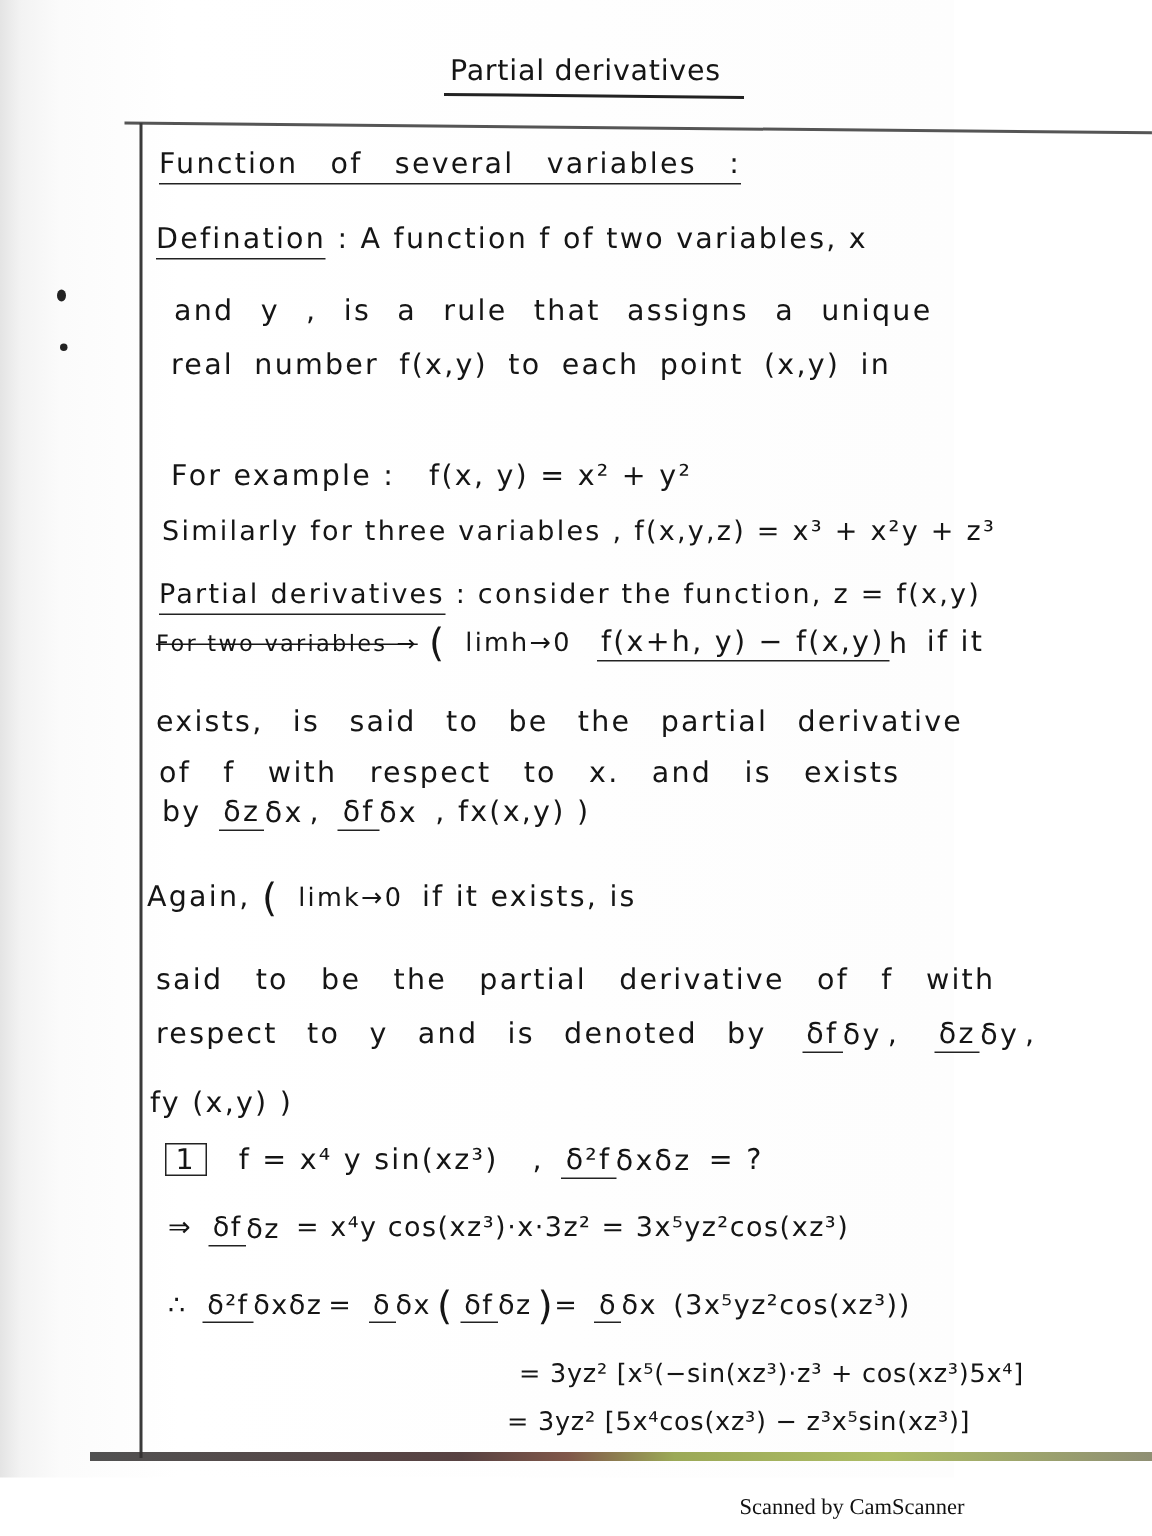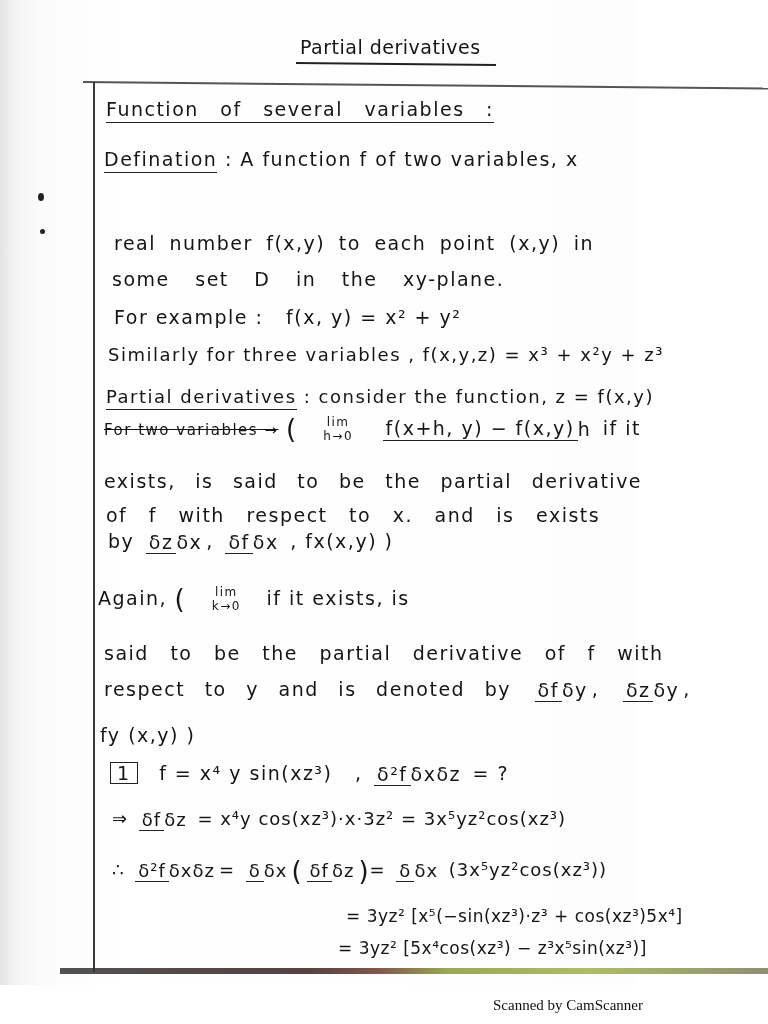--- a/index.html
+++ b/index.html
@@ -26,21 +26,21 @@
     opacity:.85;
   }
   .hw { position:absolute; font-family:"DejaVu Sans", sans-serif; font-size:19px; letter-spacing:1.5px; white-space:nowrap; color:#151515; }
   .title { position:absolute; left:300px; top:36px; font-size:19px; letter-spacing:.5px; }
   .title-underline { position:absolute; left:296px; top:63px; width:200px; height:1.6px; background:#222; transform:rotate(.6deg); }
   .u { border-bottom:1.5px solid #222; padding-bottom:2px; }
   .strike { text-decoration:line-through; font-size:15px; }
   .frac { display:inline-flex; flex-direction:row; align-items:center; vertical-align:middle; margin:0 4px; }
   .frac .num { border-bottom:1.4px solid #222; padding:0 3px; line-height:1.2; }
   .frac .den { line-height:1.2; }
-  .lim { display:inline-flex; flex-direction:column; align-items:center; vertical-align:middle; font-size:12px; line-height:1.2; margin:0 18px; }
+  .lim { display:inline-flex; flex-direction:row; align-items:center; vertical-align:middle; font-size:17px; line-height:1.2; margin:0 5px; }
   .num-box { display:inline-block; border:1.6px solid #222; padding:0 6px; line-height:20px; margin-right:14px; }
   .bracket { font-size:26px; vertical-align:middle; }
   .footer {
     position:absolute; left:493px; top:997px; font-family:"Liberation Serif", serif;
     font-size:15px; color:#111;
   }
   .smudge { position:absolute; width:6px; height:8px; background:#222; border-radius:50%; }
 </style>
 </head>
 <body>
@@ -55,22 +55,22 @@
   <div class="title-underline"></div>
 
   <div class="hw" style="left:104px;top:148px;">
     <span class="u">Defination</span>
     <span>: A function f of two variables, x</span>
   </div>
 
   <div class="hw" style="left:106px;top:98px;font-size:19px;word-spacing:14px;">
     <span class="u">Function of several variables :</span>
   </div>
+  <div class="hw" style="left:116px;top:196px;word-spacing:10px;">and y , is a rule that assigns a unique</div>
   <div class="hw" style="left:114px;top:232px;word-spacing:6px;">real number f(x,y) to each point (x,y) in</div>
-  <div class="hw" style="left:112px;top:268px;word-spacing:18px;">some set D in the xy-plane.</div>
 
   <div class="hw" style="left:114px;top:306px;">
     <span>For example :</span>
     &nbsp;&nbsp;<span>f(x, y) = x² + y²</span>
   </div>
   <div class="hw" style="left:108px;top:344px;font-size:18px;">
     <span>Similarly for three variables ,</span>
     <span>f(x,y,z) = x³ + x²y + z³</span>
   </div>
 

